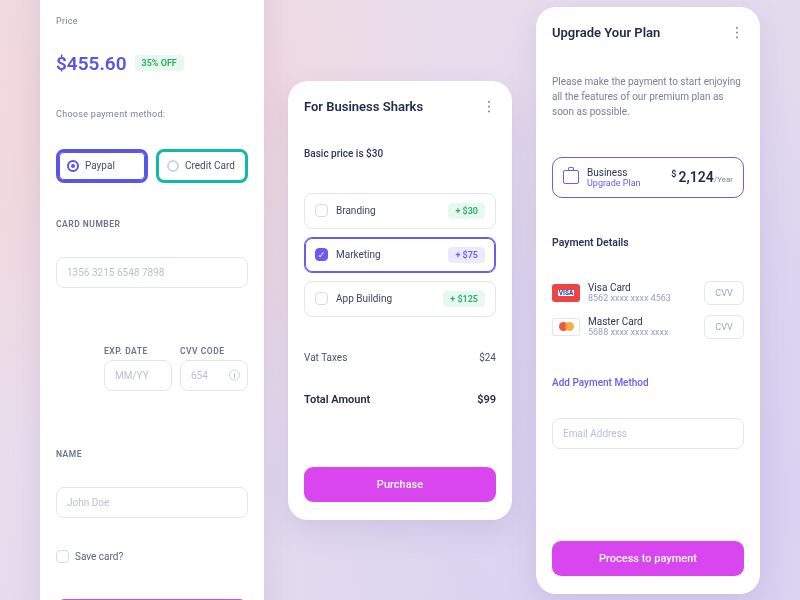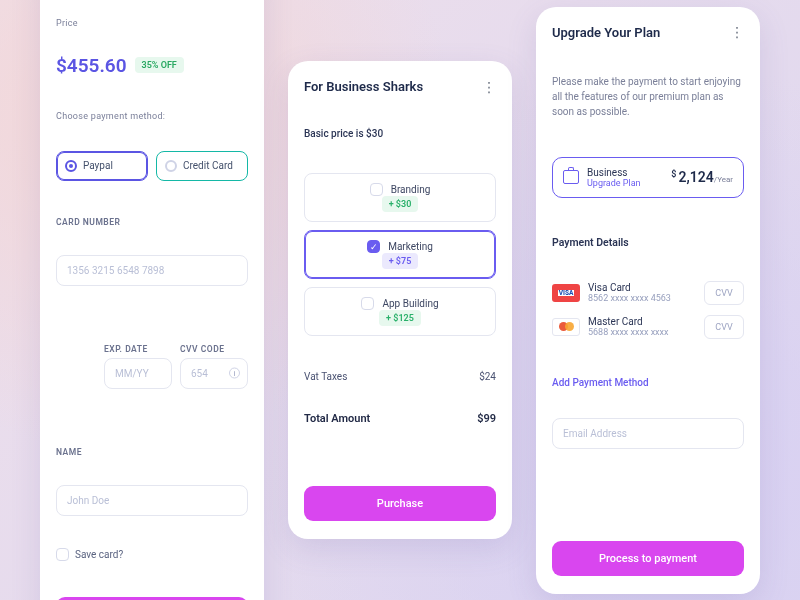--- a/index.html
+++ b/index.html
@@ -16,40 +16,40 @@
     display:flex; flex-direction:column;gap:24px;
   }
   .card-header { display:flex; justify-content:space-between; align-items:center; margin-bottom: 10px; }
   .card-title { font-size: 13px; font-weight: 600; color:#1e2a4a; }
   .more { color:#6b7280; font-size:14px; line-height:1; cursor:pointer; }
   .label-small { font-size: 9px; color:#7a7f99; letter-spacing:.3px; }
   .price { font-size: 19px; font-weight:600; color:#5b55e3; }
   .pricewrap { display:flex; align-items:center; gap:8px; margin:2px 0 10px; }
   .badge { background:#e7f8ee; color:#28a861; font-size:9px; font-weight:600; padding:3px 7px; border-radius:4px; }
   .methods { display:flex; gap:8px; margin:6px 0 12px; }
-  .method { flex:1; border:1px solid #14b8a6; border-radius:8px; padding:8px 8px; display:flex; align-items:center; gap:6px; font-size:10px; color:#43506b; cursor:pointer; }
+  .method { flex:1; border:3px solid #14b8a6; border-radius:8px; padding:8px 8px; display:flex; align-items:center; gap:6px; font-size:10px; color:#43506b; cursor:pointer; }
   .method.active { border-color:#5b55e3; box-shadow:0 0 0 1px #5b55e3 inset; }
   .radio { width:12px; height:12px; border-radius:50%; border:2px solid #cfd3e6; display:inline-block; position:relative; }
   .method.active .radio { border-color:#5b55e3; }
   .method.active .radio::after { content:""; position:absolute; inset:2px; background:#5b55e3; border-radius:50%; }
   .field-label { font-size:8.5px; font-weight:600; color:#6b728e; letter-spacing:.5px; margin-bottom:4px; display:block; }
   .input { width:100%; border:1px solid #e4e6f0; border-radius:8px; padding:9px 10px; font-size:10px; color:#3d4662; }
   .input::placeholder { color:#b9bfd6; }
   .row { display:flex; gap:8px;margin-left:48px; }
   .row > div { flex:1; }
   .infobox{ position:relative; }
   .infobox .info{ position:absolute; right:8px; top:50%; transform:translateY(-50%); width:11px;height:11px;border:1px solid #cfd3e6;border-radius:50%; font-size:8px;color:#9da4c2;display:flex;align-items:center;justify-content:center; }
   .checkline { display:flex; align-items:center; gap:6px; font-size:10px; color:#5a6380; margin:8px 0 12px; }
   .checkbox { width:13px;height:13px;border:1px solid #d7daea;border-radius:4px; }
   .btn { background:#d946ef; color:#fff; border:none; width:100%; padding:11px; border-radius:9px; font-size:11px; font-weight:500; cursor:pointer; }
   .gap { height:10px; }
   
   .desc { font-size:10px; color:#7b8099; line-height:1.5; margin-bottom:8px; }
   .baseprice { font-size:10px; color:#2b3555; font-weight:500; margin-bottom:10px; }
-  .opt { border:1px solid #e4e6f0; border-radius:8px; padding:9px 10px; display:flex; align-items:center; justify-content:space-between; margin-bottom:8px; cursor:pointer;flex-direction:column; }
+  .opt { border:1px solid #e4e6f0; border-radius:8px; padding:9px 10px; display:flex; align-items:center; justify-content:space-between; margin-bottom:8px; cursor:pointer; }
   .opt.selected { border-color:#6a5cf0; box-shadow:0 0 0 1px #6a5cf0 inset; }
   .opt-left { display:flex; align-items:center; gap:8px; font-size:10px; color:#3d4662; }
   .opt .chk { width:13px;height:13px;border:1px solid #d7daea;border-radius:4px;display:flex;align-items:center;justify-content:center; }
   .opt.selected .chk { background:#6a5cf0;border-color:#6a5cf0;color:#fff;font-size:9px; }
   .opt-price { font-size:9px; font-weight:600; padding:3px 7px; border-radius:4px; }
   .op-green { background:#e7f8ee; color:#29b06a; }
   .op-purple{ background:#ebe9fd; color:#6a5cf0; }
   .sumrow{ display:flex; justify-content:space-between; font-size:10px; color:#4a5272; margin:3px 0;}
   .sumrow.total{ font-size:11px; font-weight:600; color:#222a46; }
   

